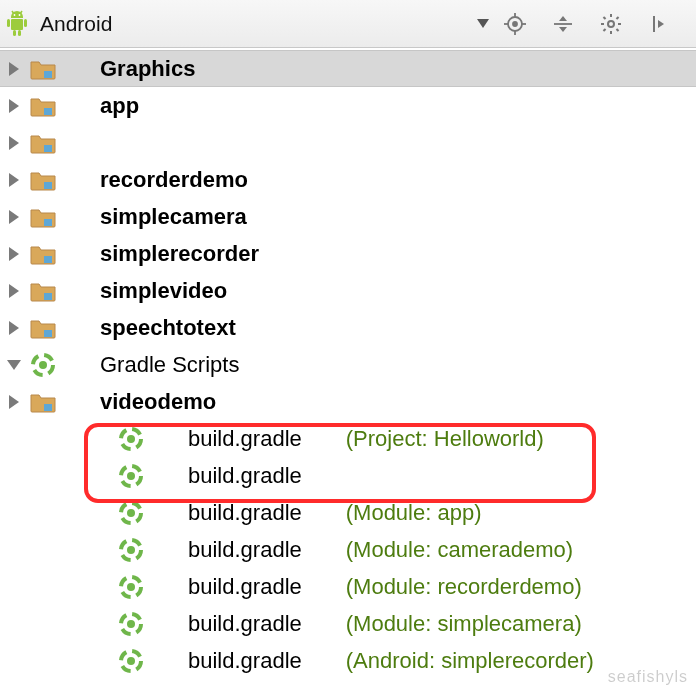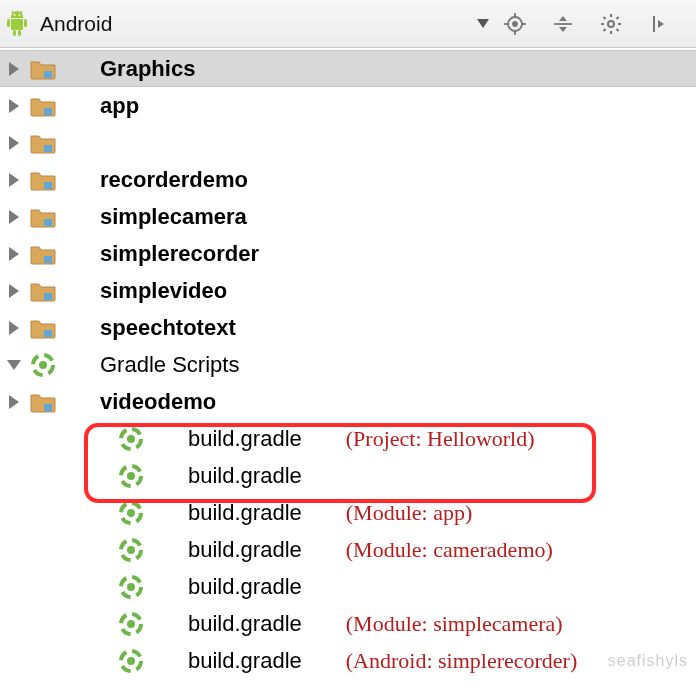--- a/index.html
+++ b/index.html
@@ -61,37 +61,37 @@
     border-left:7px solid transparent;
     border-right:7px solid transparent;
     border-top:10px solid #7a7a7a;
   }
   .folder-icon { width:26px; height:22px; flex:0 0 26px;}
   .folder-icon svg { display:block; }
   .gradle-ring { width:26px; height:26px; flex:0 0 26px;}
   .gradle-ring svg { display:block;}
   .node-label { font-size:22px;margin-left:36px; }
   .bold { font-weight:700; }
-  .gray { color:#b91c1c;font-family:Liberation Serif, serif; }
+  .gray { color:#4d7c0f; }
   .indent-1 { padding-left:6px;}
   .indent-3 { padding-left:118px;}
   .highlight-box {
     position:absolute;
     left:84px;
     top:423px;
     width:512px;
     height:80px;
     border:4px solid #ff2b2b;
     border-radius:14px;
     pointer-events:none;
   }
   .watermark {
     position:absolute;
     right:8px;
-    bottom:26px;
+    bottom:10px;
     font-size:16px;
     color:rgba(0,0,0,0.20);
     letter-spacing:1px;
   }
 </style>
 </head>
 <body>
 
 <div class="toolbar">
   <div class="toolbar-left">
@@ -328,20 +328,21 @@
     <span class="node-label gray">(Module: camerademo)</span>
   </div>
   <div class="row indent-3">
     <span class="gradle-ring">
         <svg width="26" height="26" viewBox="0 0 26 26">
           <circle cx="13" cy="13" r="10" fill="none" stroke="#6fb64a" stroke-width="4" stroke-dasharray="10 6"></circle>
           <circle cx="13" cy="13" r="4" fill="#6fb64a"></circle>
         </svg>
       </span>
     <span class="node-label">build.gradle</span>
+    <span class="node-label gray">(Module: recorderdemo)</span>
   </div>
   <div class="row indent-3">
     <span class="gradle-ring">
         <svg width="26" height="26" viewBox="0 0 26 26">
           <circle cx="13" cy="13" r="10" fill="none" stroke="#6fb64a" stroke-width="4" stroke-dasharray="10 6"></circle>
           <circle cx="13" cy="13" r="4" fill="#6fb64a"></circle>
         </svg>
       </span>
     <span class="node-label">build.gradle</span>
     <span class="node-label gray">(Module: simplecamera)</span>

